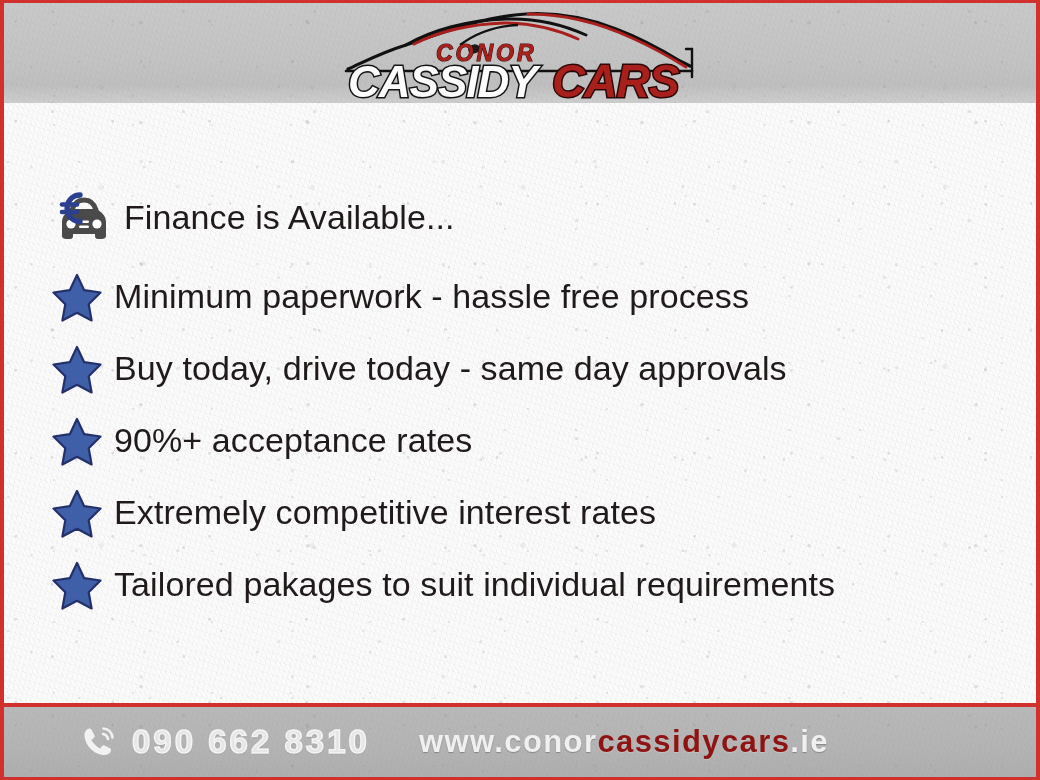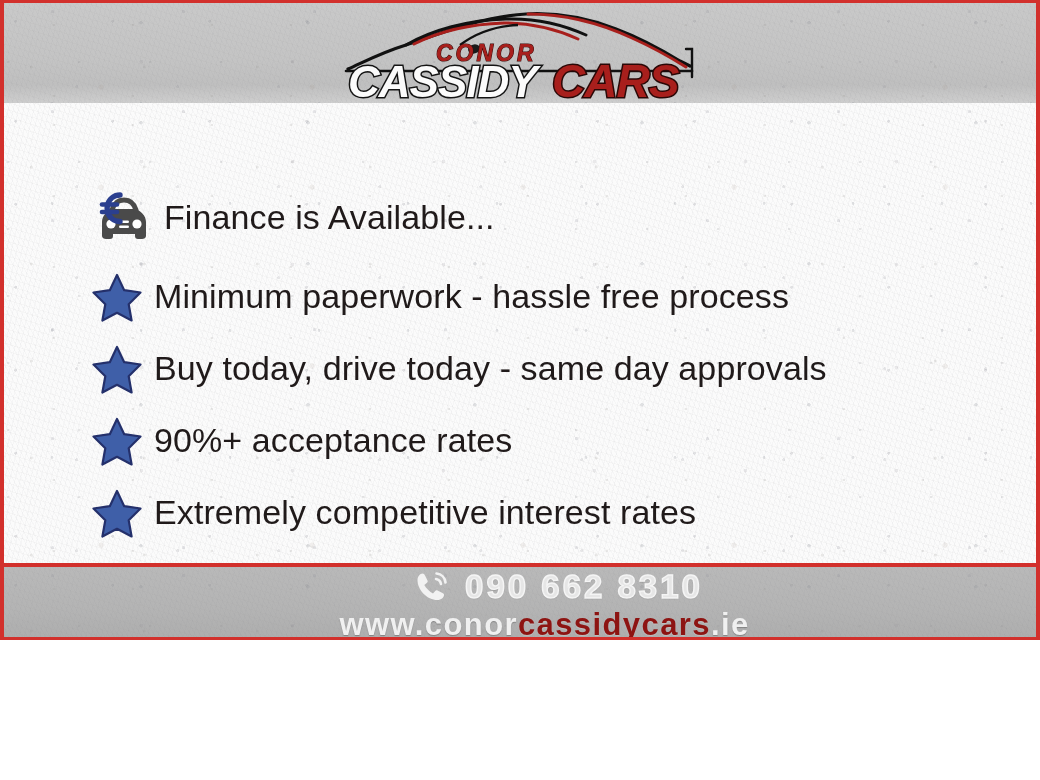--- a/index.html
+++ b/index.html
@@ -7,21 +7,21 @@
     padding: 0;
     background: #ffffff;
   }
   body {
     font-family: "Liberation Sans", sans-serif;
   }
 
   #poster {
     position: relative;
     width: 1040px;
-    height: 640px;
+    height: 780px;
     overflow: hidden;
     box-sizing: border-box;
     border-left: 4px solid #d2302c;
     border-right: 4px solid #d2302c;
     border-top: 3px solid #d2302c;
     border-bottom: 3px solid #d2302c;
     background: #ffffff;
   }
 
   
@@ -88,21 +88,21 @@
 
   #features {
     position: absolute;
     left: 0; right: 0;
     top: 72px;
   }
   .feature {
     display: flex;
     align-items: center;
     height: 72px;
-    padding-left: 88px;
+    padding-left: 48px;
   }
   .feature .bullet {
     flex: 0 0 auto;
     width: 62px;
     display: flex;
     align-items: center;
     justify-content: flex-start;
   }
   .feature .label {
     font-size: 34px;
@@ -128,21 +128,20 @@
     overflow: hidden;
     box-sizing: border-box;
   }
   #footer .tex.light { opacity: .7; }
 
   #footer-inner {
     position: absolute;
     inset: 0;
     display: flex;
     align-items: center;
-    flex-direction: column;
   }
   #phone-block {
     display: flex;
     align-items: center;
     margin-left: 74px;
   }
   .phone-icon { display: block; }
   #phone-number {
     margin-left: 14px;
     font-size: 33px;
@@ -261,20 +260,29 @@
       <div class="feature">
         <span class="bullet">
           <svg class="star-icon" width="50" height="50" viewBox="0 0 50 50" xmlns="http://www.w3.org/2000/svg">
             <path d="M25 3 L32.2 18.2 L48.5 20.5 L36.7 32.3 L39.6 48.5
                      L25 40.8 L10.4 48.5 L13.3 32.3 L1.5 20.5 L17.8 18.2 Z" fill="#3f5fa8" stroke="#24306b" stroke-width="2.2" stroke-linejoin="round"></path>
           </svg>
         </span>
         <span class="label">Extremely competitive interest rates</span>
       </div>
 
+      <div class="feature">
+        <span class="bullet">
+          <svg class="star-icon" width="50" height="50" viewBox="0 0 50 50" xmlns="http://www.w3.org/2000/svg">
+            <path d="M25 3 L32.2 18.2 L48.5 20.5 L36.7 32.3 L39.6 48.5
+                     L25 40.8 L10.4 48.5 L13.3 32.3 L1.5 20.5 L17.8 18.2 Z" fill="#3f5fa8" stroke="#24306b" stroke-width="2.2" stroke-linejoin="round"></path>
+          </svg>
+        </span>
+        <span class="label">Tailored pakages to suit individual requirements</span>
+      </div>
 
     </div>
   </div>
 
   <div id="footer">
     <div class="tex light"></div>
     <div class="tex grain"></div>
 
     <div id="footer-inner">
       <div id="phone-block">

